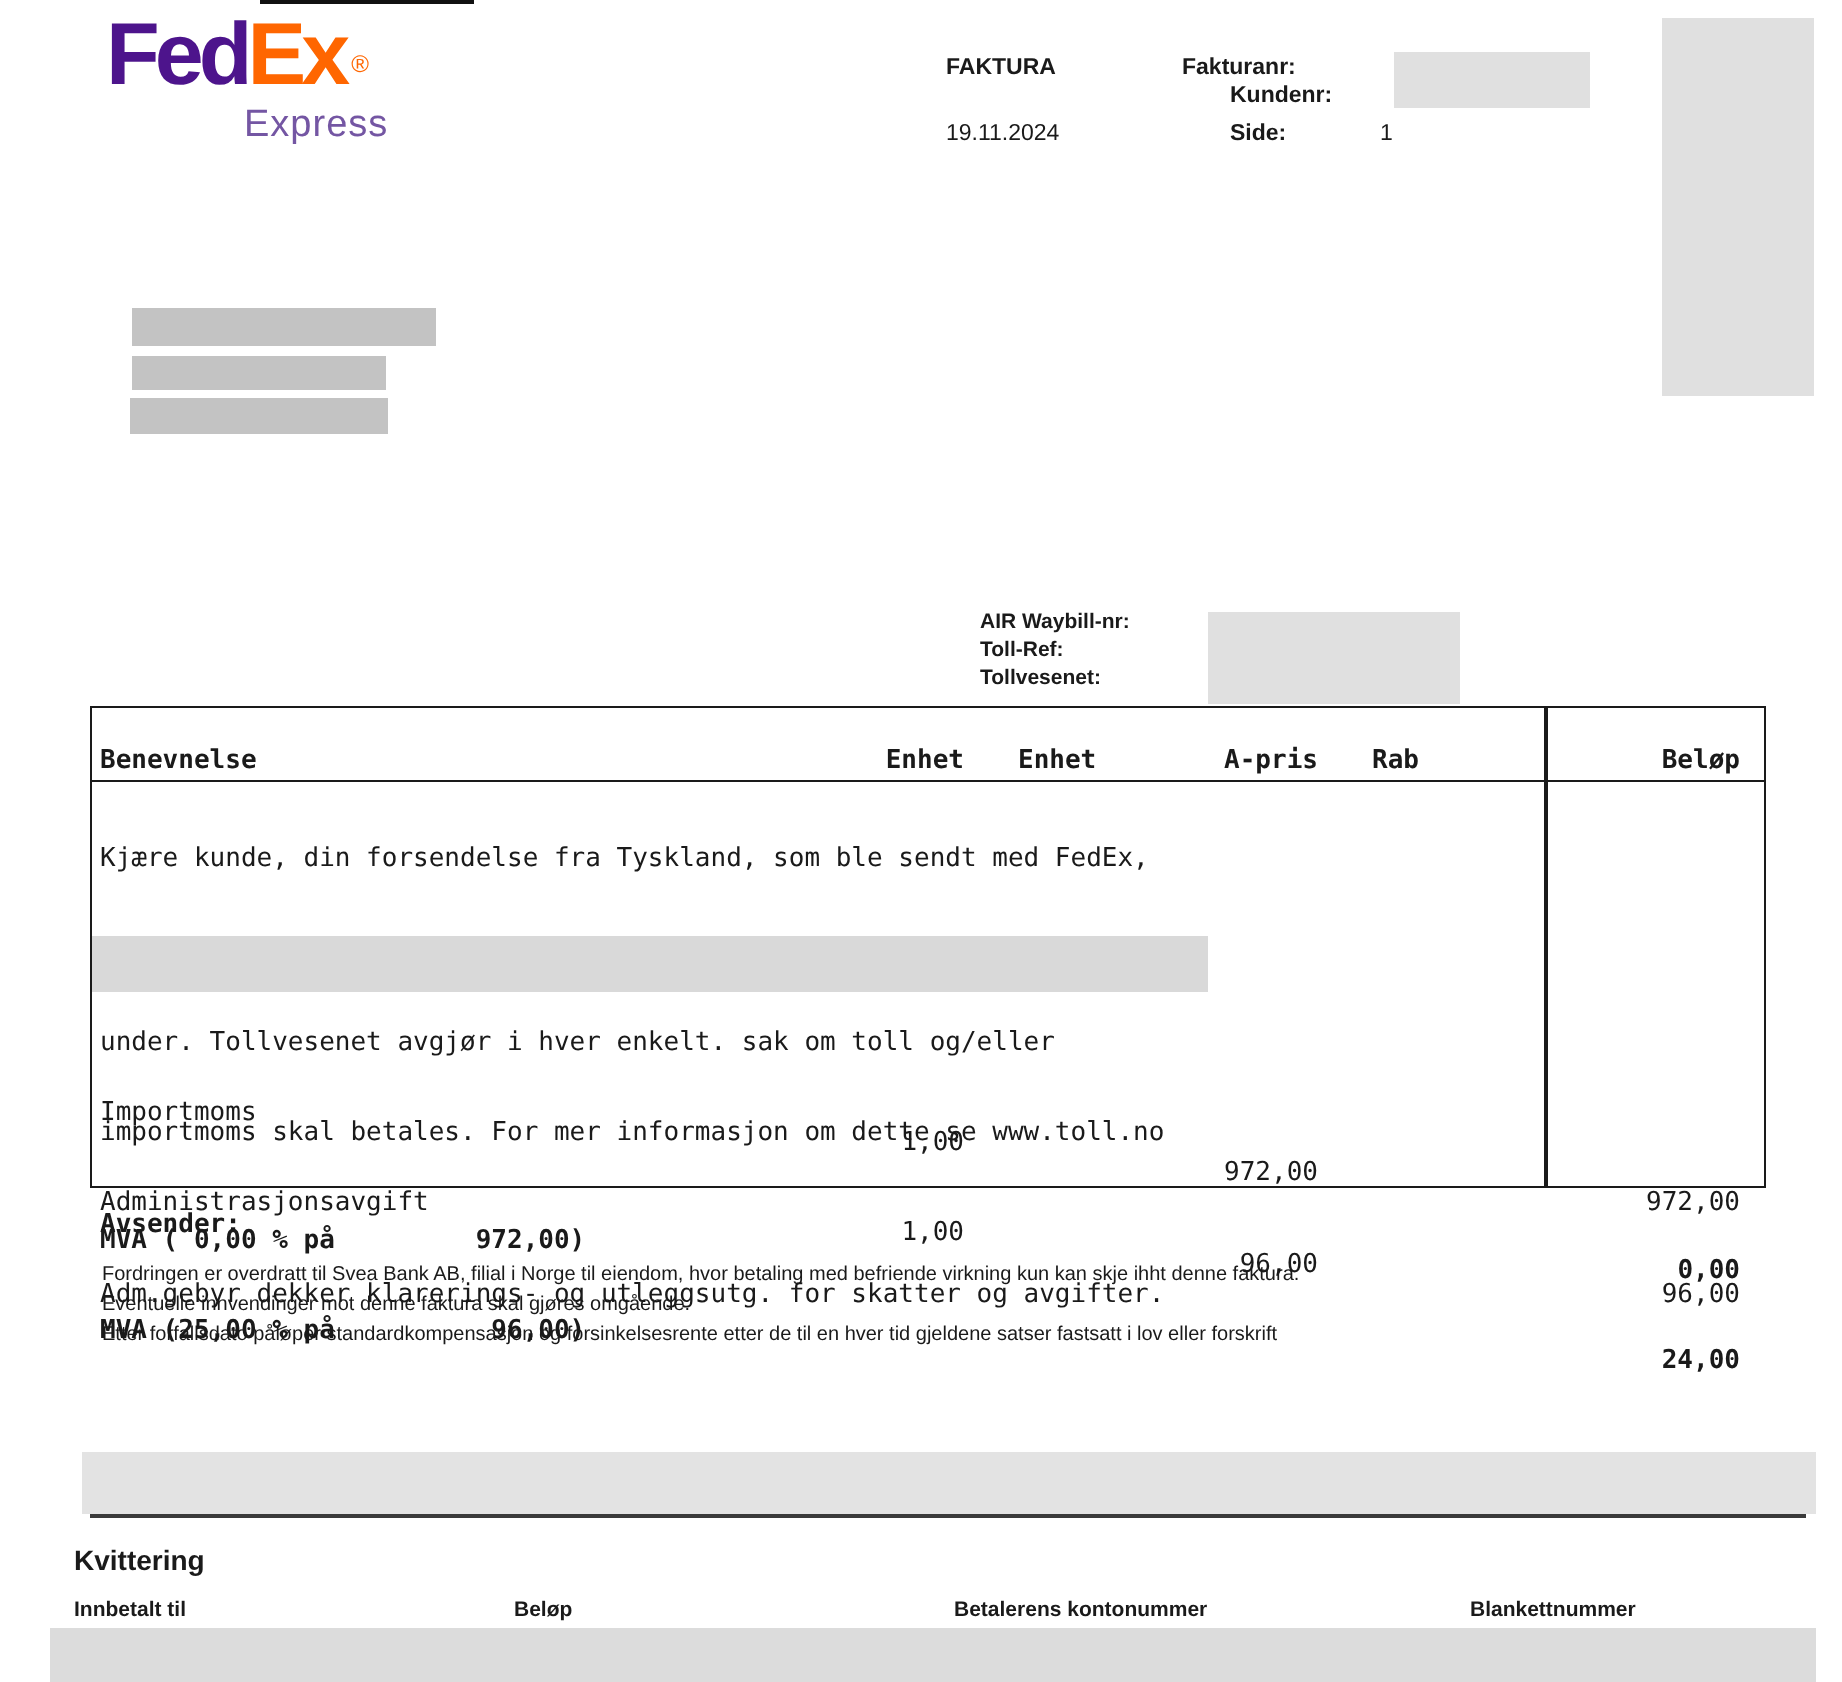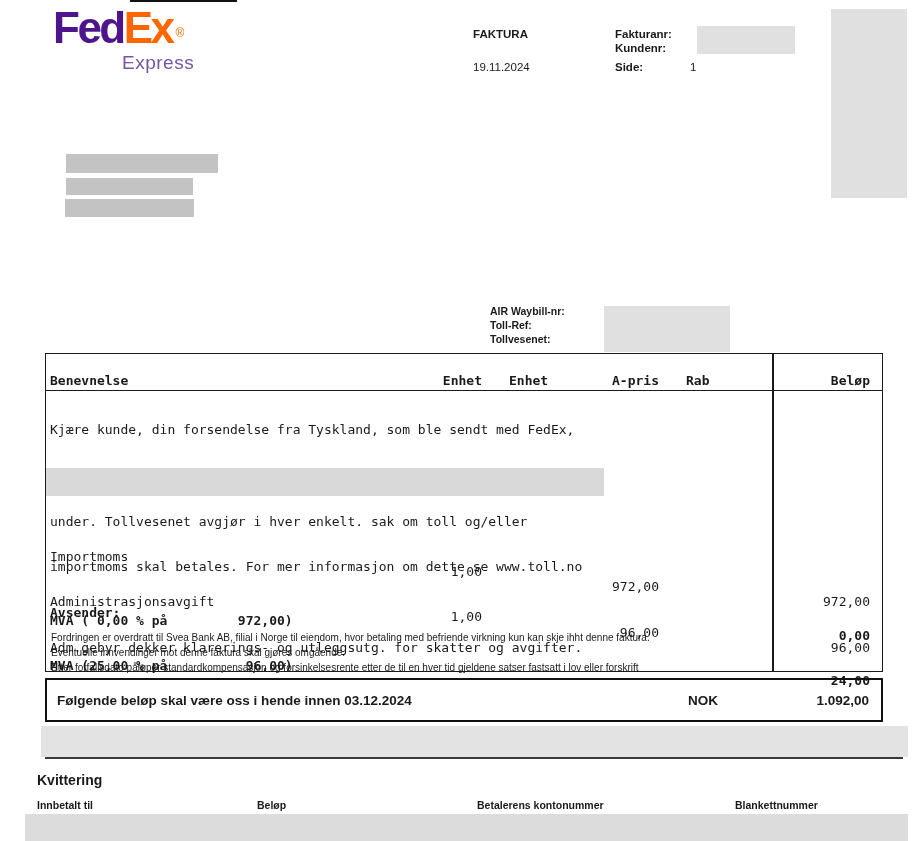--- a/index.html
+++ b/index.html
@@ -16,21 +16,21 @@
   .logo .fed{color:#4d148c;}
   .logo .ex{color:#ff6600;}
   .logo .reg{font-size:12px;color:#ff6600;letter-spacing:0;vertical-align:6px;margin-left:3px;font-weight:400;}
   .tagline{position:absolute;left:122px;top:52px;font-size:19px;color:#7456a3;letter-spacing:0.5px;}
   
   .h-bold{font-weight:700;font-size:11.5px;}
   .h-reg{font-size:11.5px;}
   
   .ship-label{font-weight:700;font-size:10.5px;line-height:14px;}
   
-  .invoice-table{position:absolute;left:45px;top:353px;width:838px;height:319px;border:1.5px solid #1a1a1a;box-sizing:border-box;}
+  .invoice-table{position:absolute;left:45px;top:353px;width:838px;height:241px;border:1.5px solid #1a1a1a;box-sizing:border-box;}
   .vsep{position:absolute;top:0;bottom:0;left:726px;width:1.5px;background:#1a1a1a;}
   .thead{position:absolute;left:0;right:0;top:0;height:36px;border-bottom:1.5px solid #1a1a1a;font-family:"DejaVu Sans Mono",monospace;font-weight:700;font-size:13px;}
   .thead span{position:absolute;bottom:2px;}
   .mono{font-family:"DejaVu Sans Mono",monospace;font-size:13px;line-height:15.2px;white-space:pre;}
   .msgblock{position:absolute;left:4px;top:38px;}
   .bold{font-weight:700;}
   .avs-box{position:absolute;left:0;top:114px;width:558px;height:28px;background:#d9d9d9;}
   .items{position:absolute;left:0;right:0;top:149px;}
   .irow{position:relative;height:15.2px;}
   .irow .nm{position:absolute;left:4px;}
@@ -59,21 +59,21 @@
   <div class="scanline"></div>
 
   <div class="logo">
     <span class="fed">Fed</span><span class="ex">Ex</span><span class="reg">®</span>
   </div>
   <div class="tagline">Express</div>
 
   <div class="abs h-bold" style="left:473px;top:28px;">FAKTURA</div>
   <div class="abs h-reg" style="left:473px;top:61px;">19.11.2024</div>
 
-  <div class="abs h-bold" style="left:615px;top:28px;">Fakturanr:</div>
+  <div class="abs h-bold" style="left:591px;top:28px;">Fakturanr:</div>
   <div class="abs h-bold" style="left:615px;top:42px;">Kundenr:</div>
   <div class="abs h-bold" style="left:615px;top:61px;">Side:</div>
   <div class="abs h-reg" style="left:690px;top:61px;">1</div>
 
   <div class="redact" style="left:697px;top:26px;width:98px;height:28px;background:#e0e0e0;"></div>
   <div class="redact" style="left:831px;top:9px;width:76px;height:189px;background:#e0e0e0;"></div>
 
   <div class="redact" style="left:66px;top:154px;width:152px;height:19px;background:#c3c3c3;"></div>
   <div class="redact" style="left:66px;top:178px;width:127px;height:17px;background:#c3c3c3;"></div>
   <div class="redact" style="left:65px;top:199px;width:129px;height:18px;background:#c3c3c3;"></div>
@@ -134,25 +134,20 @@
       </div>
     </div>
 
     <div class="fineprint">
       <div>Fordringen er overdratt til Svea Bank AB, filial i Norge til eiendom, hvor betaling med befriende virkning kun kan skje ihht denne faktura.</div>
       <div>Eventuelle innvendinger mot denne faktura skal gjøres omgående.</div>
       <div>Etter forfallsdato påløper standardkompensasjon og forsinkelsesrente etter de til en hver tid gjeldene satser fastsatt i lov eller forskrift</div>
     </div>
   </div>
 
-  <div class="total-box">
-    <span class="t-text">Følgende beløp skal være oss i hende innen 03.12.2024</span>
-    <span class="t-cur">NOK</span>
-    <span class="t-amt">1.092,00</span>
-  </div>
 
   <div class="gray-bar-mid"></div>
   <div class="dark-rule"></div>
 
   <div class="kvit">Kvittering</div>
 
   <div class="rc-label" style="left:37px;">Innbetalt til</div>
   <div class="rc-label" style="left:257px;">Beløp</div>
   <div class="rc-label" style="left:477px;">Betalerens kontonummer</div>
   <div class="rc-label" style="left:735px;">Blankettnummer</div>

